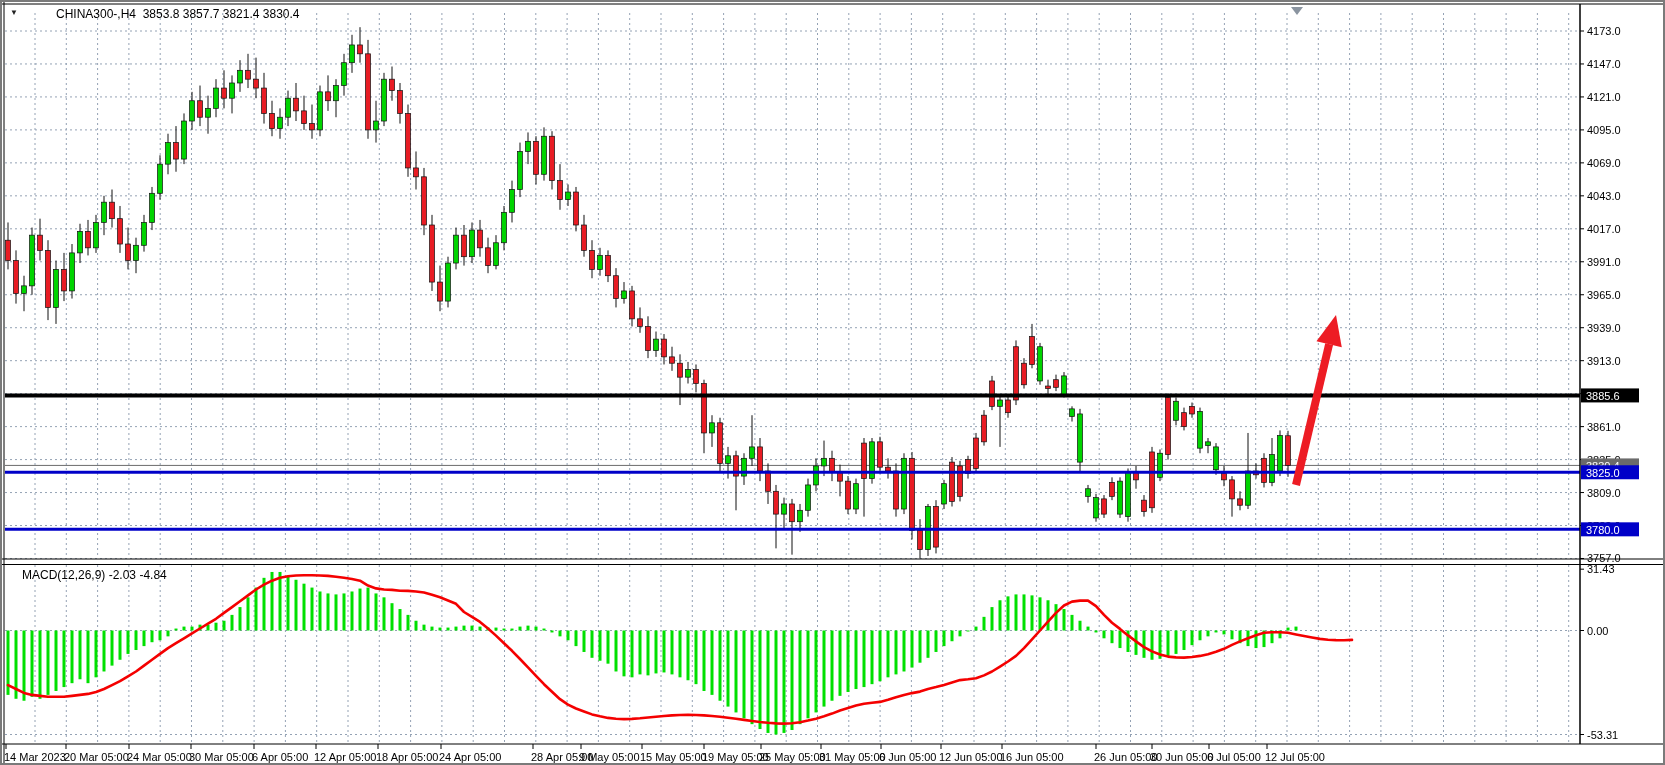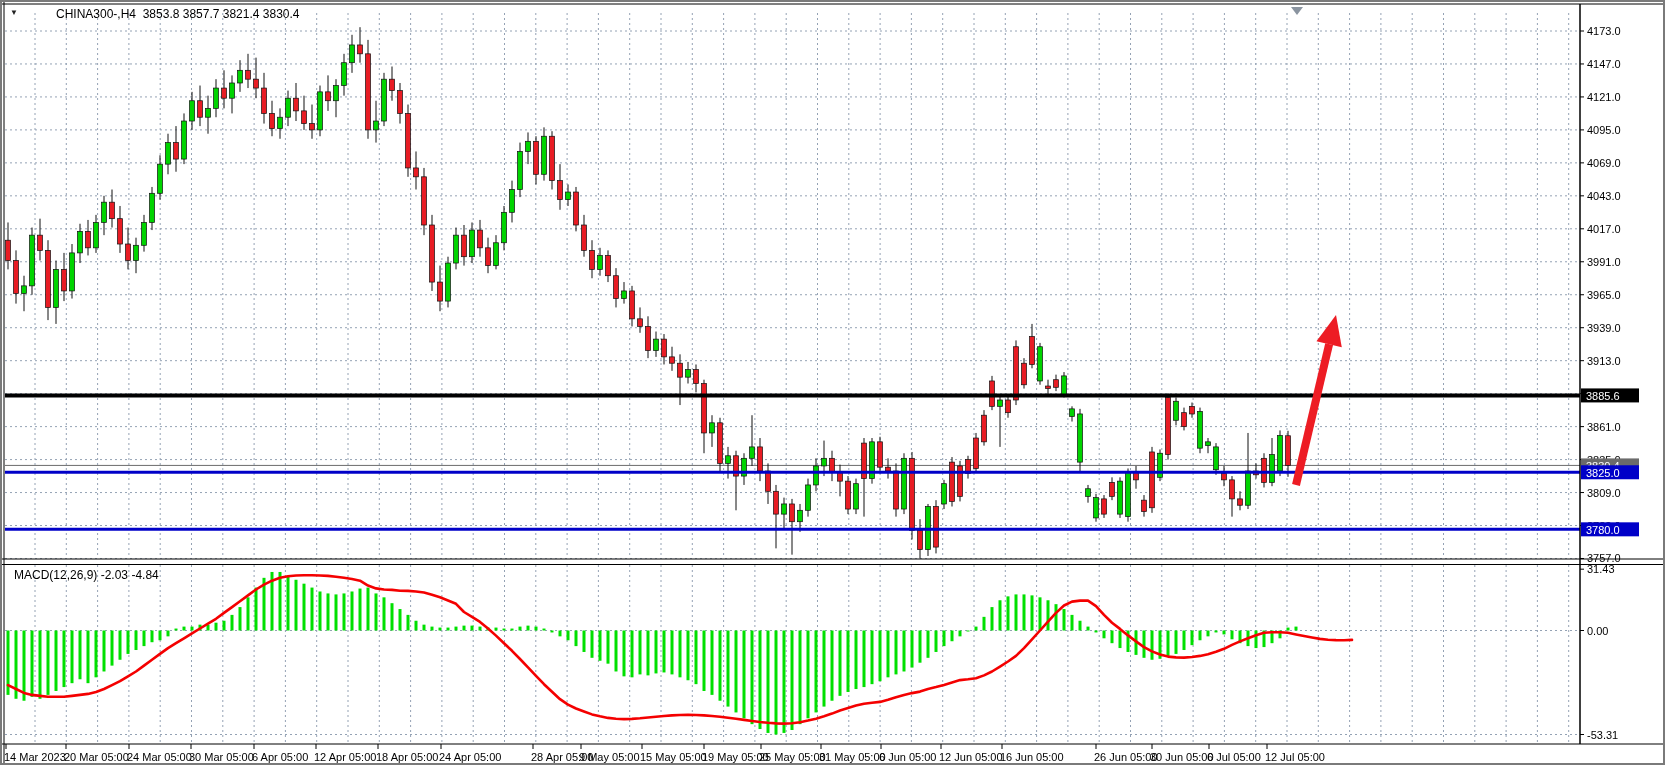--- a/index.html
+++ b/index.html
@@ -1,20 +1,20 @@
 <!DOCTYPE html>
 <html><head>
 <meta charset="utf-8">
 <style>
   html,body{margin:0;padding:0;background:#e8e8e8;font-family:"Liberation Sans",sans-serif;}
   .window{position:relative;width:1665px;height:765px;background:#ffffff;box-sizing:border-box;
           border:2px solid #7a7a7a;overflow:hidden;}
   .titlebar{position:absolute;left:22px;top:5px;font-size:12px;color:#000;z-index:5;white-space:pre;margin-left:32px;}
   .tri{position:absolute;left:8px;top:6px;font-size:8px;color:#222;z-index:5;}
-  .macdlabel{position:absolute;left:12px;top:566px;font-size:12px;color:#000;z-index:5;white-space:pre;}
+  .macdlabel{position:absolute;left:20px;top:566px;font-size:12px;color:#000;z-index:5;white-space:pre;}
   svg{position:absolute;left:0;top:0;}
   text{font-family:"Liberation Sans",sans-serif;}
 </style>
 </head>
 <body>
 
 <div class="window">
   <span class="tri">▼</span>
   <div class="titlebar">CHINA300-,H4  3853.8 3857.7 3821.4 3830.4</div>
   <div class="macdlabel">MACD(12,26,9) -2.03 -4.84</div>

